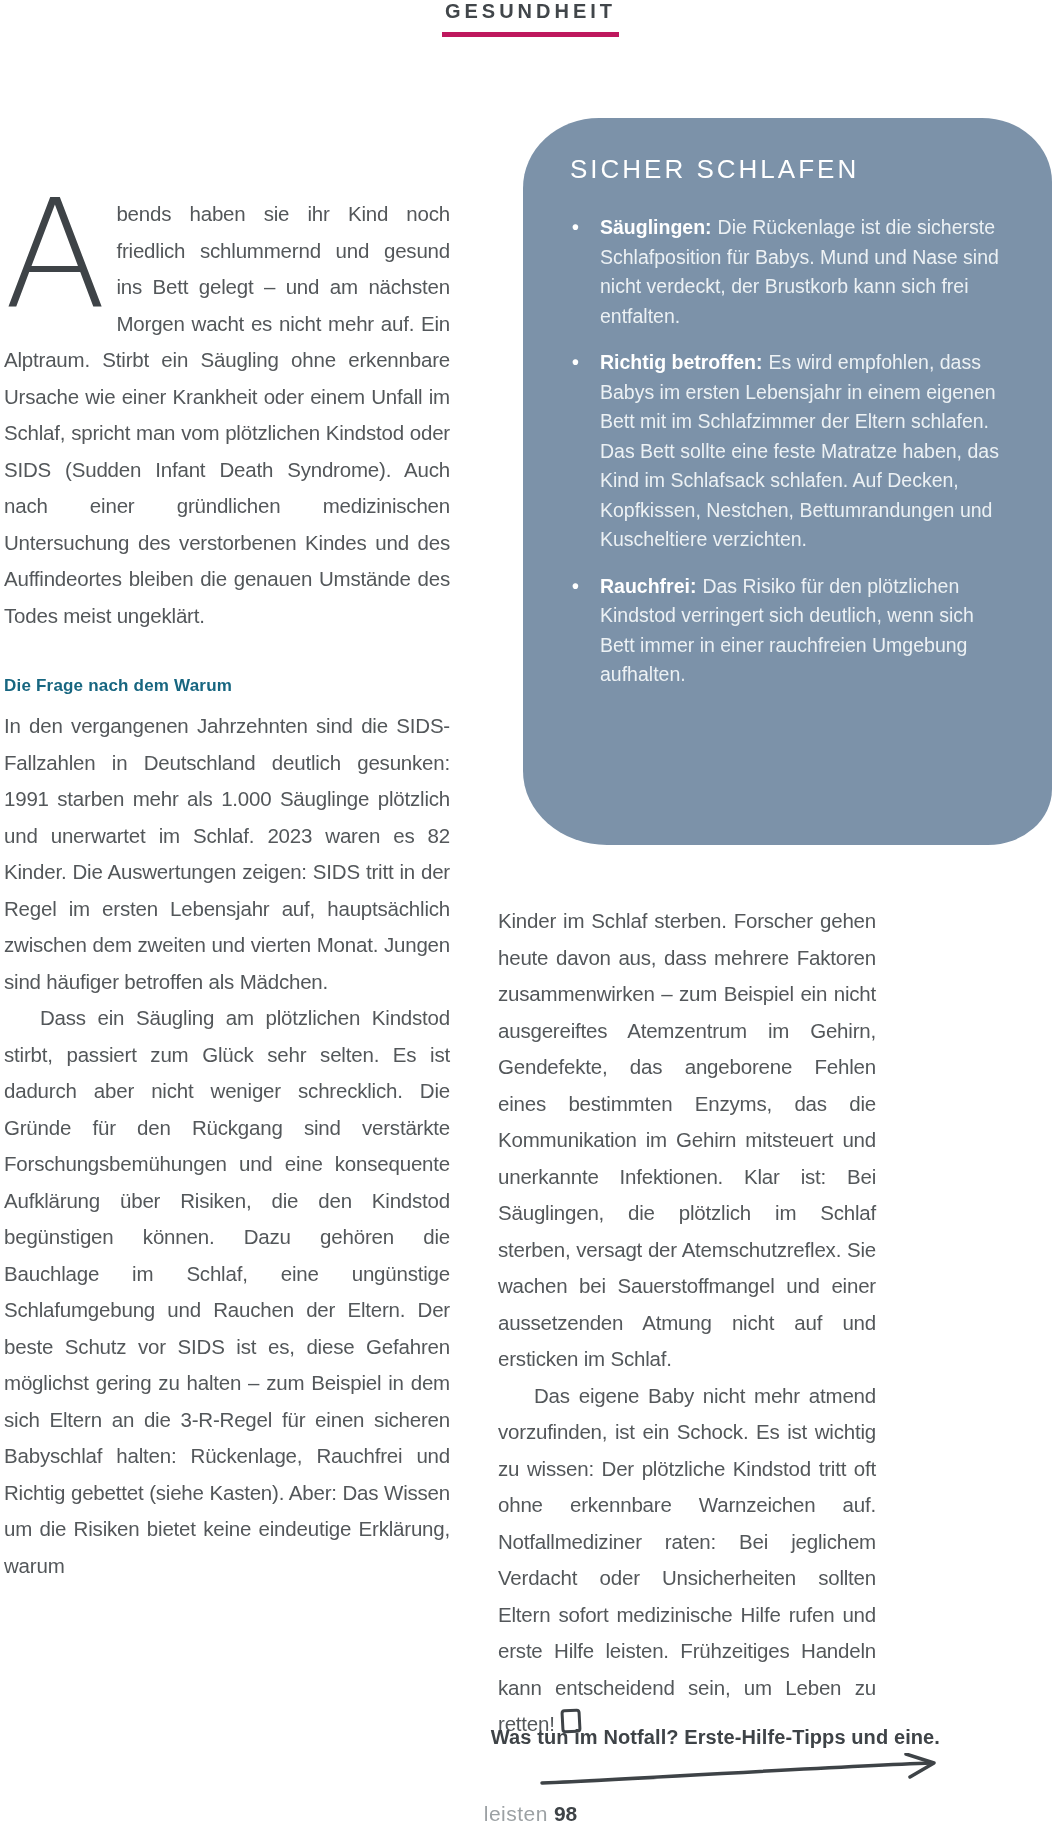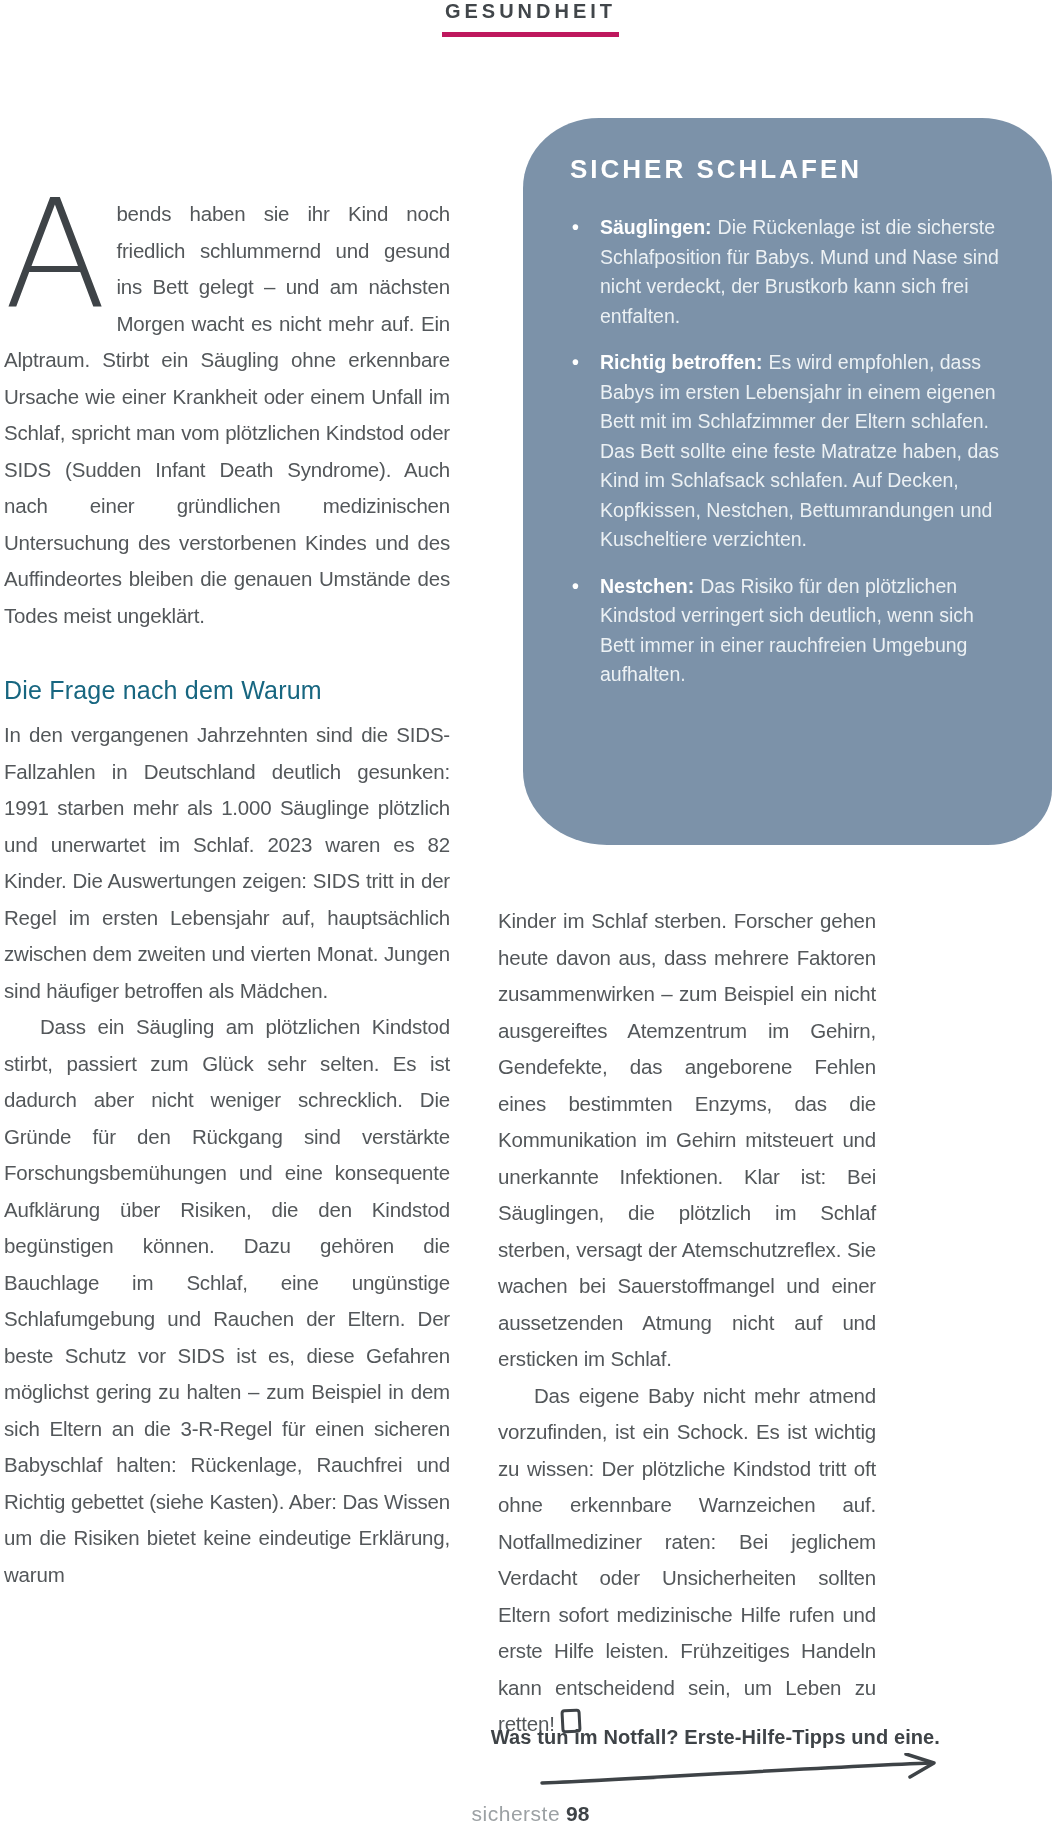--- a/index.html
+++ b/index.html
@@ -20,32 +20,32 @@
     font-size:20.5px;line-height:36.5px;letter-spacing:-0.2px;
     text-align:justify;margin:0;color:#53575a;
   }
   .indent{text-indent:36px;}
   .dropcap{
     float:left;font-family:"DejaVu Sans","Liberation Sans",sans-serif;
     font-weight:200;font-size:150px;line-height:106px;height:108px;
     margin:5px 10px 0 0;color:#3e4347;
   }
   .section-heading{
-    font-size:25px;font-weight:normal;color:#176680;
+    font-size:17px;font-weight:bold;color:#176680;
     margin:42px 0 12px 0;text-align:left;letter-spacing:0.2px;
   }
   
   .infobox{
     position:absolute;left:523px;top:118px;width:529px;height:727px;
     box-sizing:border-box;background:#7c92a9;color:#ecf1f4;
     border-radius:76px 70px 64px 84px / 70px 64px 56px 74px;
     padding:36px 40px 0 47px;
   }
   .infobox-title{
-    font-size:26px;font-weight:bold;letter-spacing:3px;color:#ffffff;
+    font-size:26px;font-weight:normal;letter-spacing:3px;color:#ffffff;
     margin:0 0 28px 0;
   }
   .box-item{
     position:relative;padding-left:30px;font-size:19.5px;line-height:29.5px;
     margin-bottom:17px;text-align:left;
   }
   .box-item .dot{position:absolute;left:2px;top:0;font-weight:bold;color:#ffffff;}
   .box-label{font-weight:bold;color:#ffffff;margin-right:6px;}
   
   .teaser{
@@ -83,34 +83,34 @@
 
 <div class="infobox">
   <h3 class="infobox-title">SICHER SCHLAFEN</h3>
   <div class="box-item">
     <span class="dot">•</span><span class="box-label">Säuglingen:</span><span>Die Rückenlage ist die sicherste Schlafposition für Babys. Mund und Nase sind nicht verdeckt, der Brustkorb kann sich frei entfalten.</span>
   </div>
   <div class="box-item">
     <span class="dot">•</span><span class="box-label">Richtig betroffen:</span><span>Es wird empfohlen, dass Babys im ersten Lebensjahr in einem eigenen Bett mit im Schlafzimmer der Eltern schlafen. Das Bett sollte eine feste Matratze haben, das Kind im Schlafsack schlafen. Auf Decken, Kopfkissen, Nestchen, Bettumrandungen und Kuscheltiere verzichten.</span>
   </div>
   <div class="box-item">
-    <span class="dot">•</span><span class="box-label">Nestchen:</span><span>Das Risiko für den plötzlichen Kindstod verringert sich deutlich, wenn sich Bett immer in einer rauchfreien Umgebung aufhalten.</span>
+    <span class="dot">•</span><span class="box-label">Rauchfrei:</span><span>Das Risiko für den plötzlichen Kindstod verringert sich deutlich, wenn sich Bett immer in einer rauchfreien Umgebung aufhalten.</span>
   </div>
 </div>
 
 <div class="col-right">
   <p class="body-text">Kinder im Schlaf sterben. Forscher gehen heute davon aus, dass mehrere Faktoren zusammenwirken – zum Beispiel ein nicht ausgereiftes Atemzentrum im Gehirn, Gendefekte, das angeborene Fehlen eines bestimmten Enzyms, das die Kommunikation im Gehirn mitsteuert und unerkannte Infektionen. Klar ist: Bei Säuglingen, die plötzlich im Schlaf sterben, versagt der Atemschutzreflex. Sie wachen bei Sauerstoffmangel und einer aussetzenden Atmung nicht auf und ersticken im Schlaf.</p>
   <p class="body-text indent">
     <span>Das eigene Baby nicht mehr atmend vorzufinden, ist ein Schock. Es ist wichtig zu wissen: Der plötzliche Kindstod tritt oft ohne erkennbare Warnzeichen auf. Notfallmediziner raten: Bei jeglichem Verdacht oder Unsicherheiten sollten Eltern sofort medizinische Hilfe rufen und erste Hilfe leisten. Frühzeitiges Handeln kann entscheidend sein, um Leben zu retten!</span><span class="endmark"></span>
   </p>
 </div>
 
 <div class="teaser">Was tun im Notfall? Erste-Hilfe-Tipps und eine.</div>
 <div class="arrow-wrap">
   <svg width="402" height="38" viewBox="0 0 402 38" xmlns="http://www.w3.org/2000/svg">
     <path d="M2,30 C120,25 280,14 392,10" fill="none" stroke="#3e4347" stroke-width="3.5" stroke-linecap="round"></path>
     <path d="M366,1 L394,10 L370,24" fill="none" stroke="#3e4347" stroke-width="3.5" stroke-linecap="round" stroke-linejoin="round"></path>
   </svg>
 </div>
 
 <div class="page-footer">
-  <span class="footer-mag">sicherste</span><span class="footer-num">98</span>
+  <span class="footer-mag">leisten</span><span class="footer-num">98</span>
 </div>
 
 </body></html>

